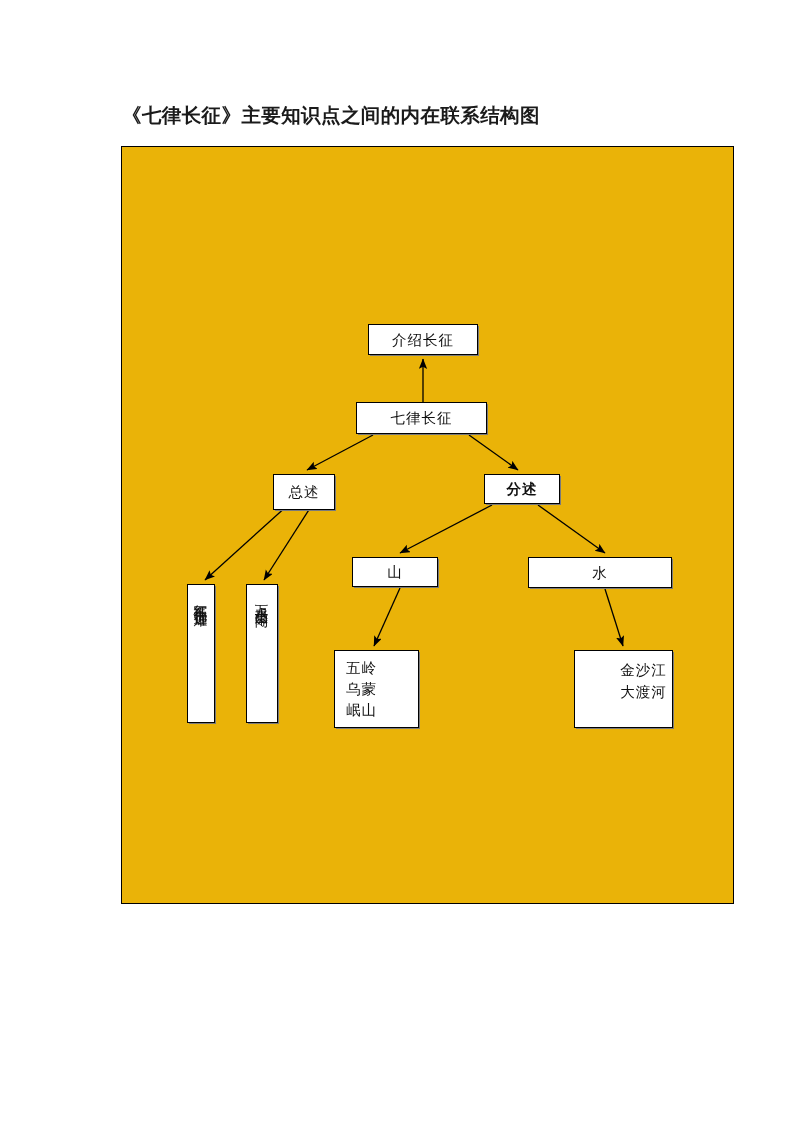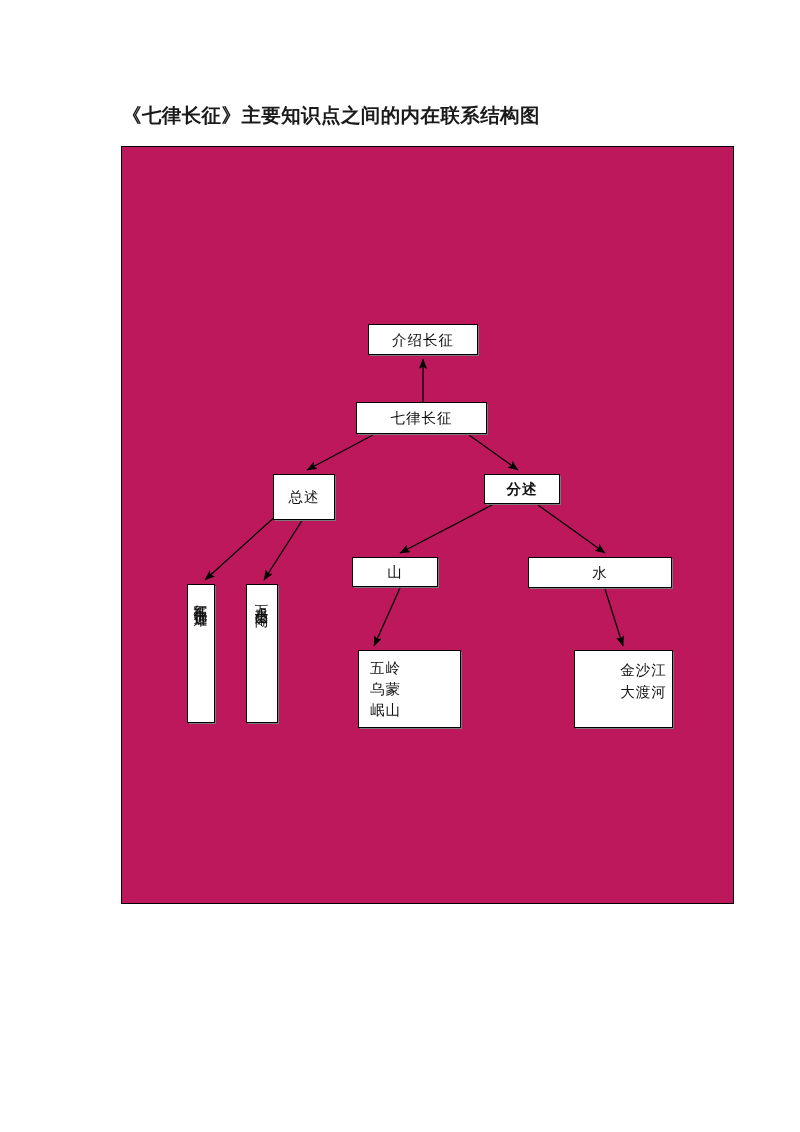--- a/index.html
+++ b/index.html
@@ -31,21 +31,21 @@
 
   
   #diagram-frame {
     position: absolute;
     left: 121px;
     top: 146px;
     width: 613px;
     height: 758px;
     border: 1px solid #000000;
     box-sizing: border-box;
-    background: #be185d;
+    background: #eab308;
   }
 
   
   #connector-layer {
     position: absolute;
     left: 0;
     top: 0;
     width: 613px;
     height: 758px;
     pointer-events: none;
@@ -101,27 +101,27 @@
     font-size: 13.5px;
   }
   .node.vertical {
     align-items: flex-start;
     padding-top: 9px;
   }
 
   
   #node-intro        { left: 246px; top: 177px; width: 110px; height: 31px; }
   #node-root         { left: 234px; top: 255px; width: 131px; height: 32px; }
-  #node-summary      { left: 151px; top: 327px; width: 62px; height: 46px; }
+  #node-summary      { left: 151px; top: 327px; width: 62px; height: 36px; }
   #node-detail       { left: 362px; top: 327px; width: 76px; height: 30px; font-weight: bold; }
   #node-mountain     { left: 230px; top: 410px; width: 86px; height: 30px; }
   #node-water        { left: 406px; top: 410px; width: 144px; height: 31px; }
   #node-line1        { left: 65px;  top: 437px; width: 28px; height: 139px; }
   #node-line2        { left: 124px; top: 437px; width: 32px; height: 139px; }
-  #node-mountains    { left: 236px; top: 503px; width: 103px; height: 78px; }
+  #node-mountains    { left: 212px; top: 503px; width: 85px; height: 78px; }
   #node-rivers       { left: 452px; top: 503px; width: 99px; height: 78px; padding-left: 40px; }
 </style>
 </head>
 <body>
 
 <div id="doc-title">《七律长征》主要知识点之间的内在联系结构图</div>
 
 <div id="diagram-frame">
 
   <svg id="connector-layer" viewBox="0 0 613 758" width="613" height="758" xmlns="http://www.w3.org/2000/svg">

